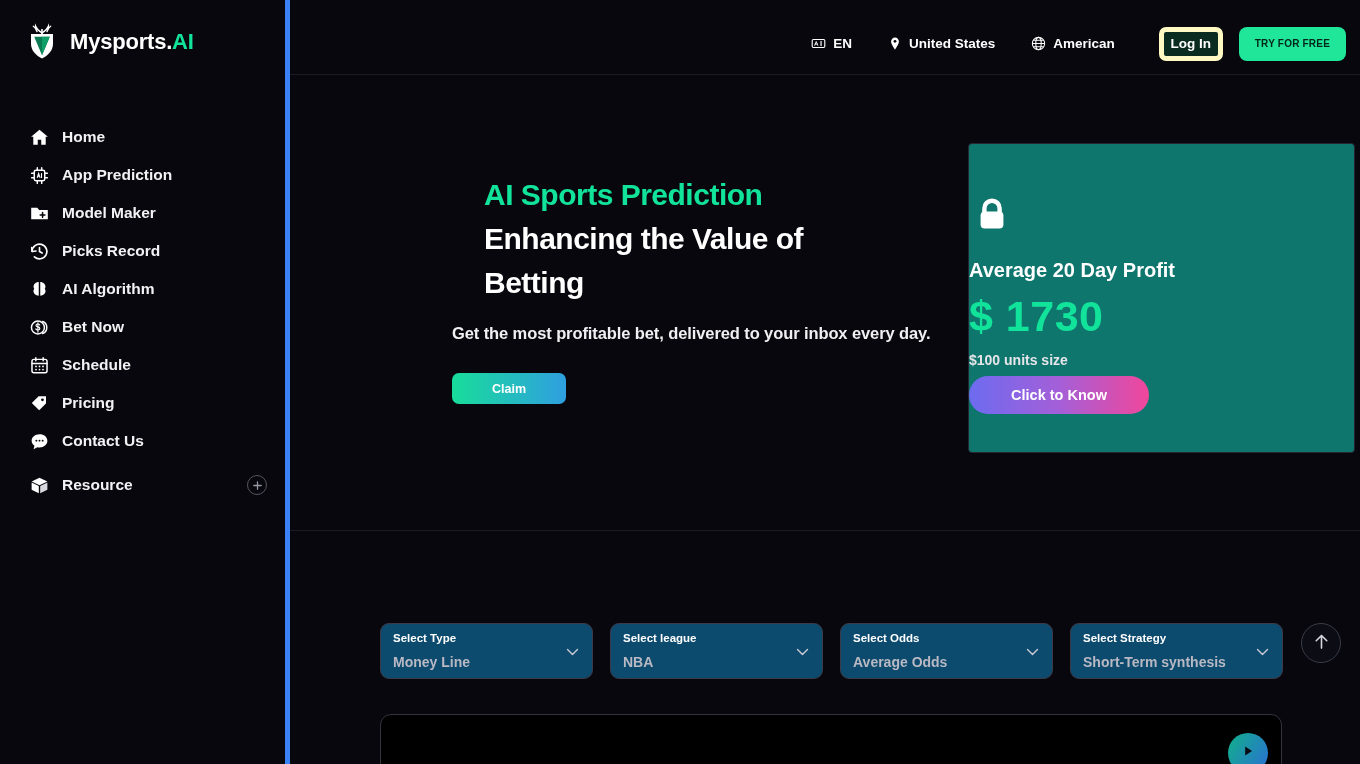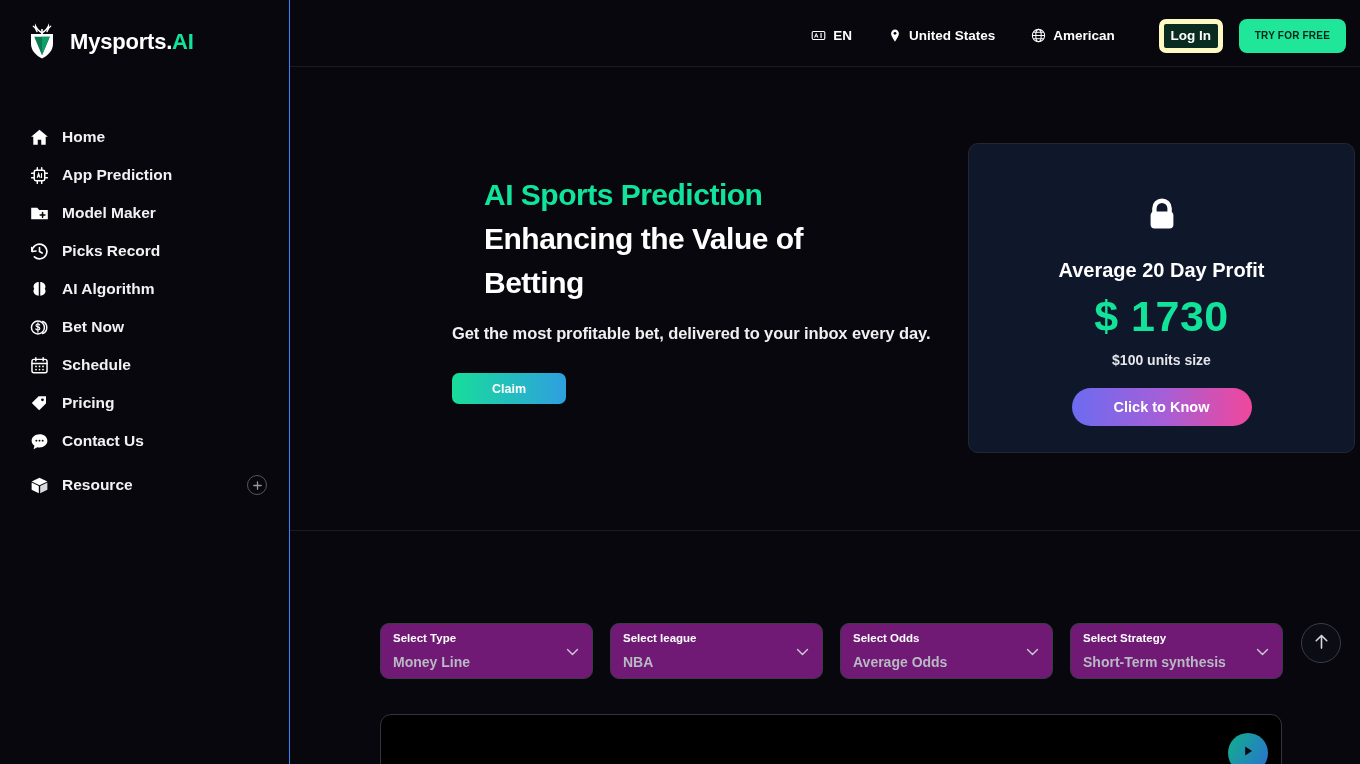--- a/index.html
+++ b/index.html
@@ -9,21 +9,21 @@
     font-family: "Liberation Sans", sans-serif;
     overflow: hidden;
   }
   body { position: relative; color: #ffffff; }
 
   
   #sidebar {
     position: absolute; left: 0; top: 0;
     width: 290px; height: 764px;
     background: #07070d;
-    border-right: 1px solid #3b82f6;
+    border-right: 5px solid #3b82f6;
   }
   #logo-row {
     position: absolute; left: 22px; top: 22px;
     display: flex; align-items: center; gap: 8px;
   }
   #logo-mark { width: 40px; height: 40px; display: block; }
   #logo-text {
     font-size: 22px; font-weight: 700; letter-spacing: -0.2px;
     white-space: nowrap;
   }
@@ -47,21 +47,21 @@
     position: absolute; right: 39px; top: 50%;
     transform: translateY(-50%);
     width: 20px; height: 20px; border-radius: 50%;
     border: 1px solid #565662;
     display: flex; align-items: center; justify-content: center;
     cursor: pointer;
   }
 
   
   #topbar {
-    position: absolute; left: 290px; top: 4px;
+    position: absolute; left: 290px; top: 12px;
     width: 1070px; height: 63px;
     border-bottom: 1px solid #1b1b26;
   }
   #topbar-right {
     position: absolute; right: 14px; top: 0; height: 63px;
     display: flex; align-items: center; gap: 0;
   }
   .top-opt {
     display: flex; align-items: center; gap: 7px;
     margin-right: 36px; cursor: pointer;
@@ -109,51 +109,51 @@
     background: linear-gradient(90deg, #18dd9a 0%, #2f9fe0 100%);
     color: #ffffff; font-size: 12.5px; font-weight: 600;
     display: flex; align-items: center; justify-content: center;
     cursor: pointer;
   }
 
   
   #profit-card {
     position: absolute; left: 678px; top: 80px;
     width: 387px; height: 310px;
-    border: 1px solid #262633; border-radius: 10px;
-    background: #0f172a;
-    display: flex; flex-direction: column; align-items: center;
+    border: 1px solid #262633; border-radius: 4px;
+    background: #0f766e;
+    display: flex; flex-direction: column; 
   }
   #lock-ic { margin-top: 48px; }
   #card-title {
     margin-top: 17px; font-size: 20px; font-weight: 700; color: #ffffff;
   }
   #card-amount {
     margin-top: 10px; font-size: 43px; font-weight: 700;
     color: #12e39a; letter-spacing: 0.5px;
   }
   #card-units {
     margin-top: 11px; font-size: 14px; font-weight: 700; color: #e6e6ea;
   }
   #know-btn {
-    margin-top: 20px; width: 180px; height: 38px; border-radius: 19px;
+    margin-top: 8px; width: 180px; height: 38px; border-radius: 19px;
     background: linear-gradient(90deg, #6d6bf0 0%, #a45fd8 50%, #f0479b 100%);
     color: #ffffff; font-size: 14.5px; font-weight: 700;
     display: flex; align-items: center; justify-content: center;
     cursor: pointer;
   }
 
   
   #filters {
     position: absolute; left: 380px; top: 623px;
     display: flex; gap: 17px;
   }
   .filter {
     width: 213px; height: 56px; border-radius: 9px;
-    border: 1px solid #3a3a48; background: #701a75;
+    border: 1px solid #3a3a48; background: #0c4a6e;
     padding: 8px 12px 0 12px; position: relative; cursor: pointer;
   }
   .filter-label { font-size: 11.5px; font-weight: 700; color: #ffffff; }
   .filter-value {
     margin-top: 10px; font-size: 14px; font-weight: 600; color: #b9b9c4;
   }
   .chev {
     position: absolute; right: 13px; top: 50%;
     transform: translateY(-50%);
   }

